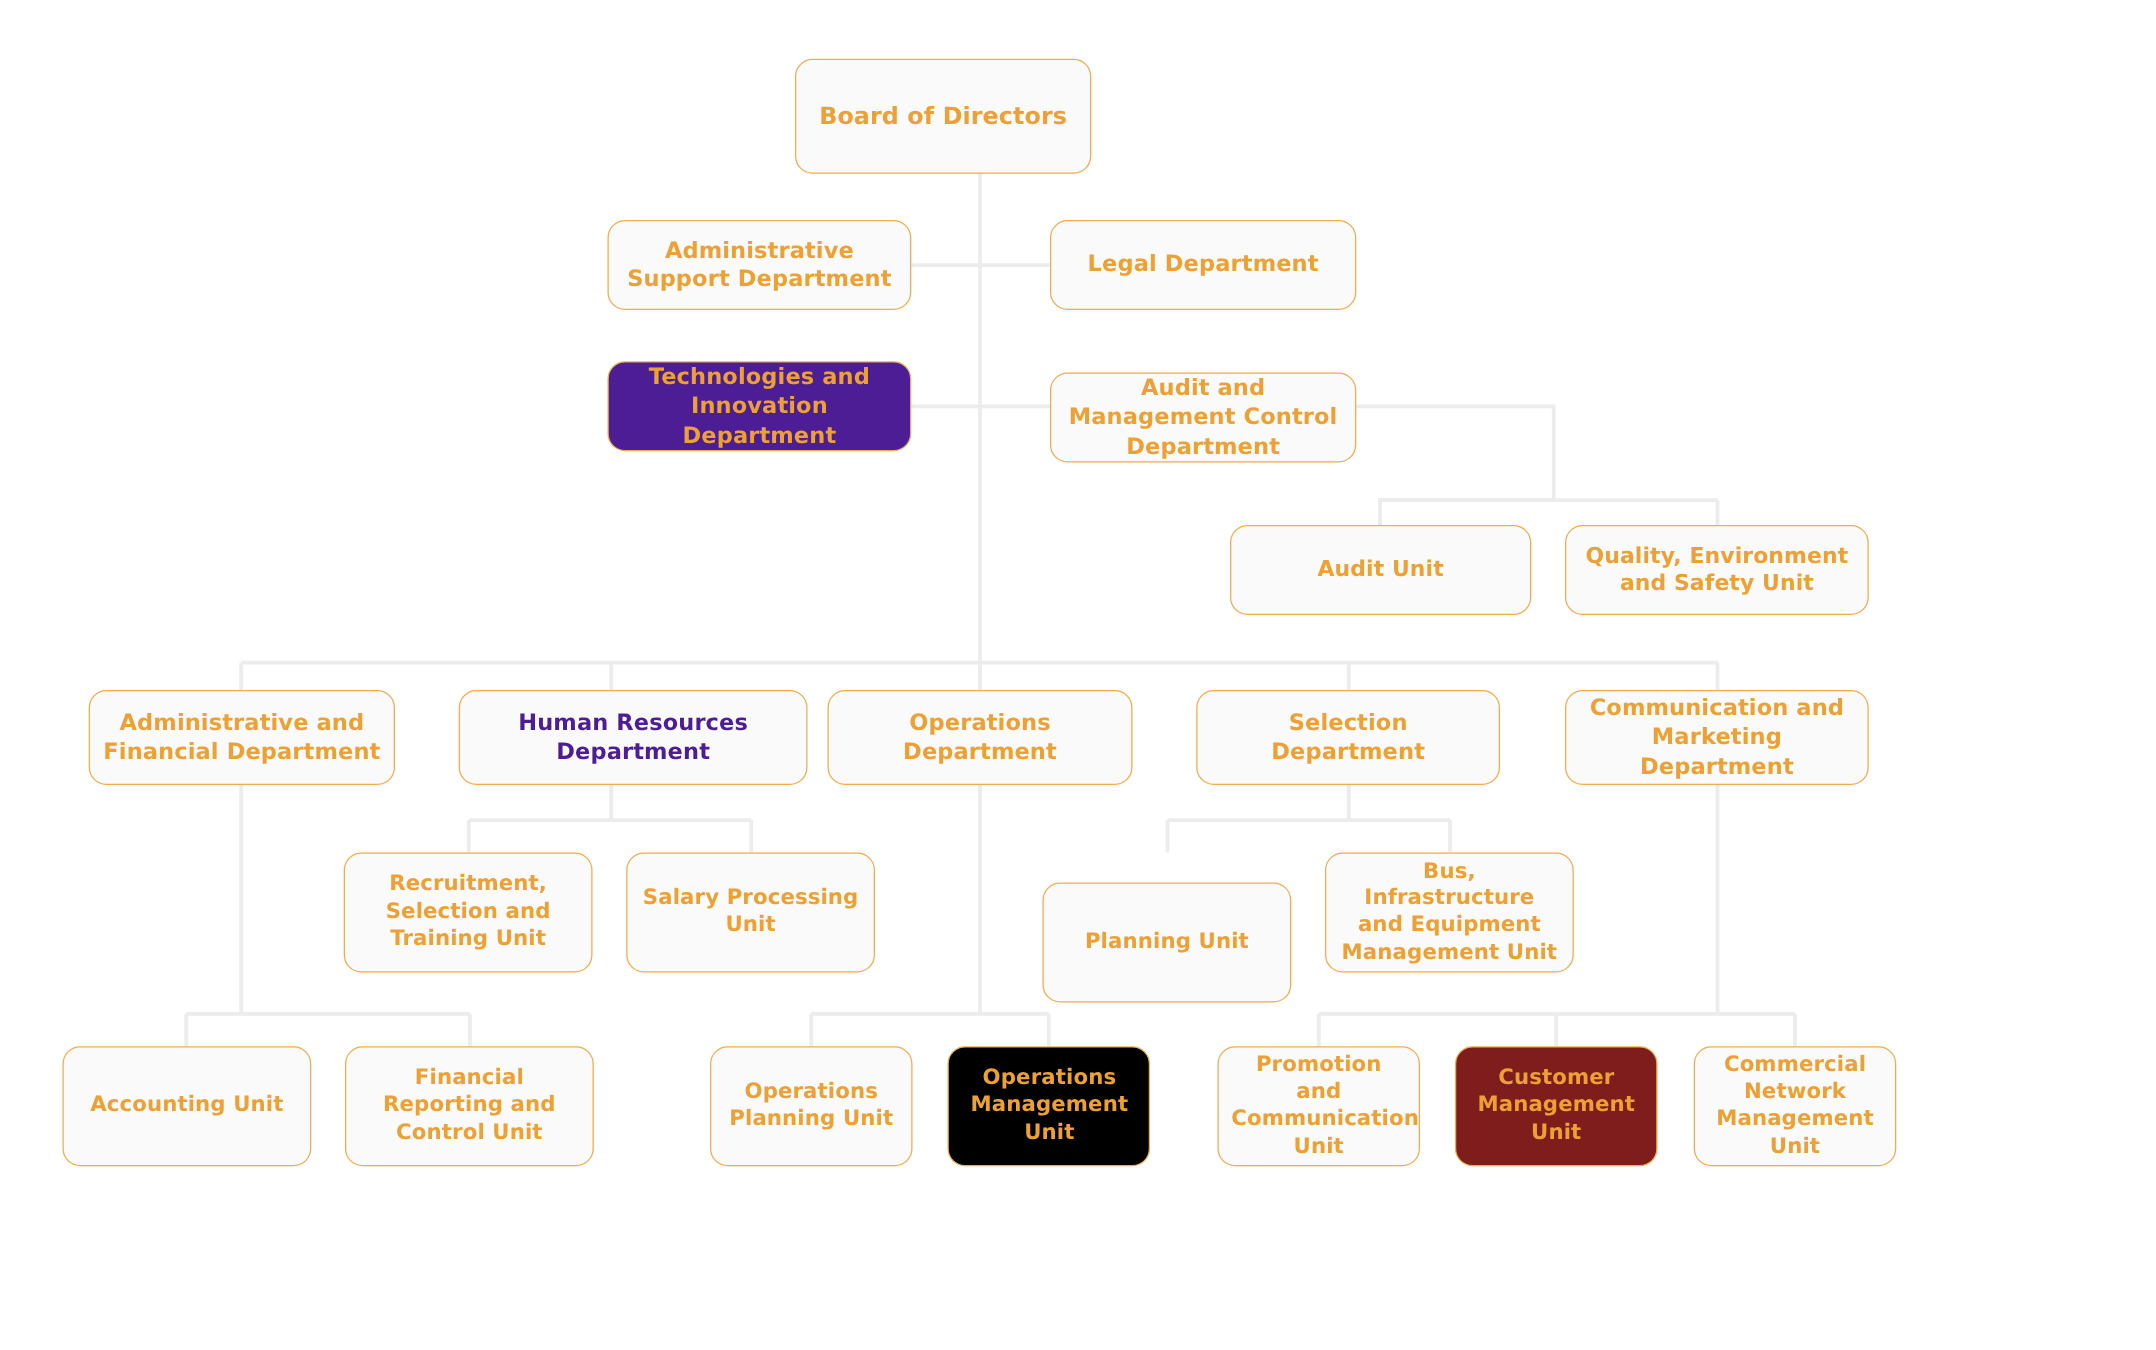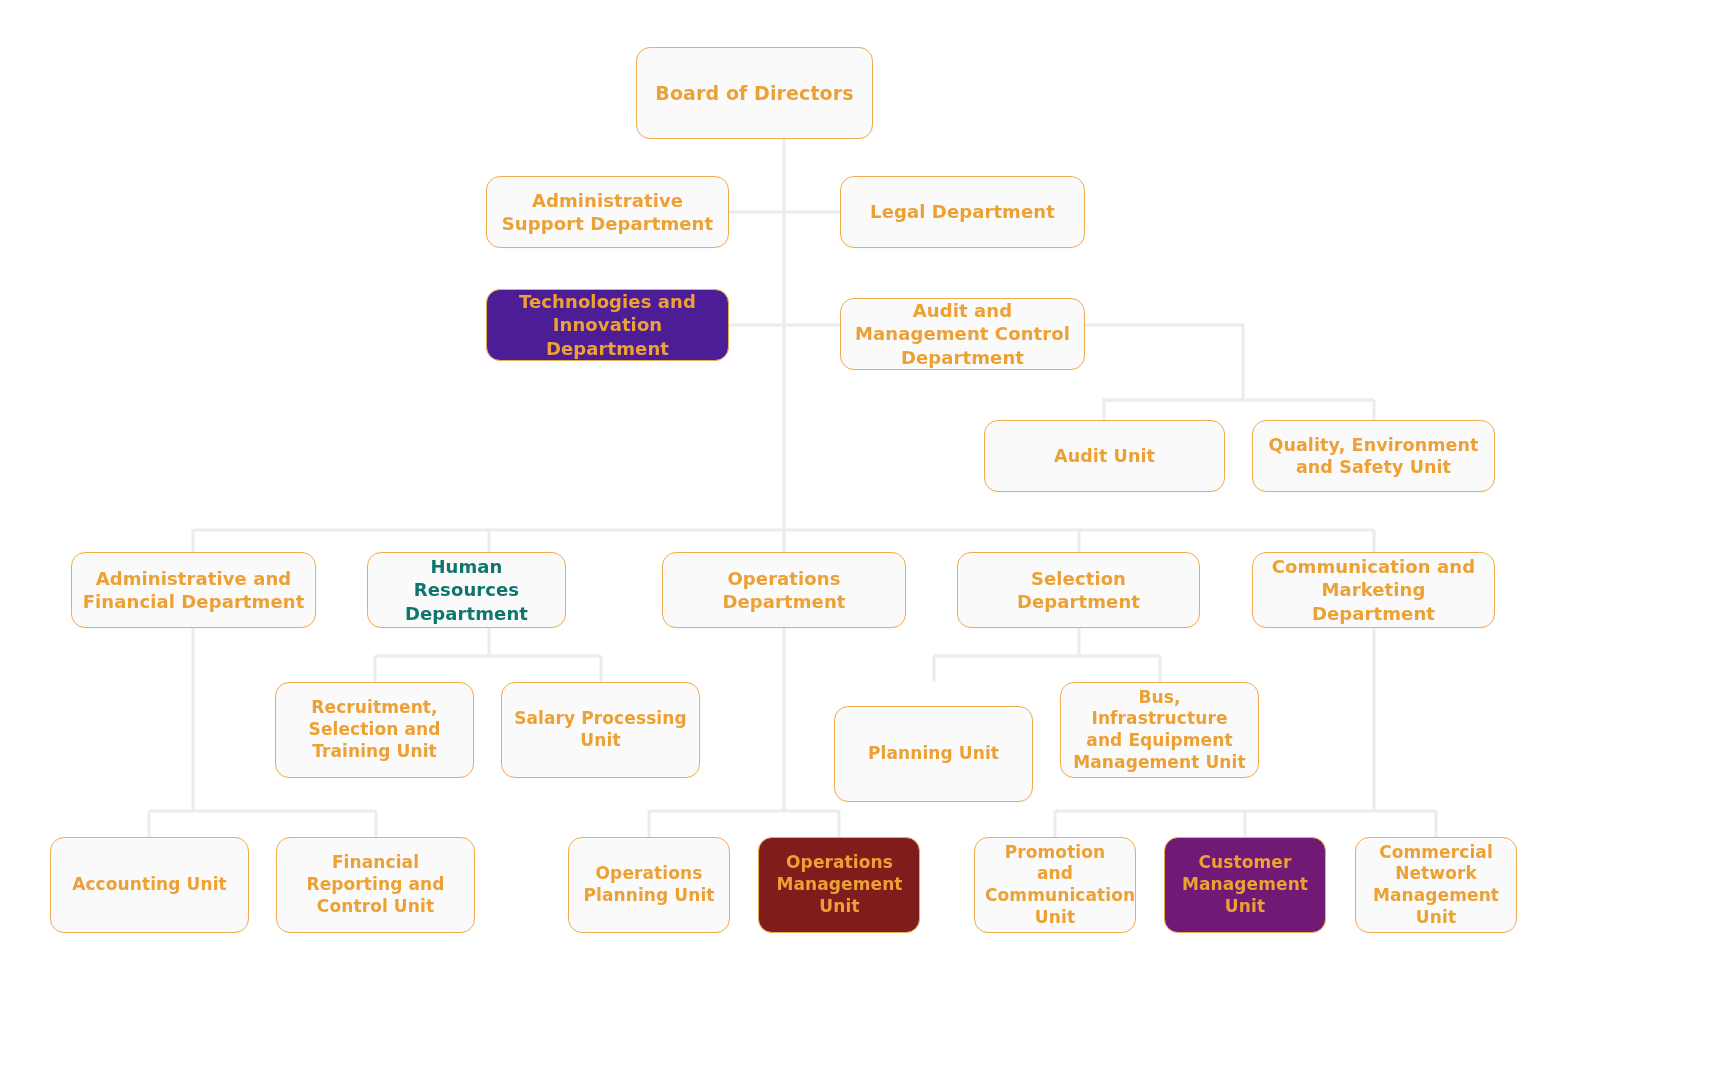--- a/index.html
+++ b/index.html
@@ -87,21 +87,21 @@
       </div>
       <div class="node sz-unit" style="left: 984px; top: 420px; width: 241px; height: 72px; background: rgb(250, 250, 250); border-color: rgb(240, 173, 78); color: rgb(237, 160, 51);">
         <span class="label">Audit Unit</span>
       </div>
       <div class="node sz-unit" style="left: 1252px; top: 420px; width: 243px; height: 72px; background: rgb(250, 250, 250); border-color: rgb(240, 173, 78); color: rgb(237, 160, 51);">
         <span class="label">Quality, Environment and Safety Unit</span>
       </div>
       <div class="node sz-dept" style="left: 71px; top: 552px; width: 245px; height: 76px; background: rgb(250, 250, 250); border-color: rgb(240, 173, 78); color: rgb(237, 160, 51);">
         <span class="label">Administrative and Financial Department</span>
       </div>
-      <div class="node sz-dept" style="left: 367px; top: 552px; width: 199px; height: 76px; background: rgb(250, 250, 250); border-color: rgb(240, 173, 78); color: #0f766e;">
+      <div class="node sz-dept" style="left: 367px; top: 552px; width: 279px; height: 76px; background: rgb(250, 250, 250); border-color: rgb(240, 173, 78); color: #4c1d95;">
         <span class="label">Human Resources Department</span>
       </div>
       <div class="node sz-dept" style="left: 662px; top: 552px; width: 244px; height: 76px; background: rgb(250, 250, 250); border-color: rgb(240, 173, 78); color: rgb(237, 160, 51);">
         <span class="label">Operations Department</span>
       </div>
       <div class="node sz-dept" style="left: 957px; top: 552px; width: 243px; height: 76px; background: rgb(250, 250, 250); border-color: rgb(240, 173, 78); color: rgb(237, 160, 51);">
         <span class="label">Selection Department</span>
       </div>
       <div class="node sz-dept" style="left: 1252px; top: 552px; width: 243px; height: 76px; background: rgb(250, 250, 250); border-color: rgb(240, 173, 78); color: rgb(237, 160, 51);">
         <span class="label">Communication and Marketing Department</span>
@@ -120,26 +120,26 @@
       </div>
       <div class="node sz-small" style="left: 50px; top: 837px; width: 199px; height: 96px; background: rgb(250, 250, 250); border-color: rgb(240, 173, 78); color: rgb(237, 160, 51);">
         <span class="label">Accounting Unit</span>
       </div>
       <div class="node sz-small" style="left: 276px; top: 837px; width: 199px; height: 96px; background: rgb(250, 250, 250); border-color: rgb(240, 173, 78); color: rgb(237, 160, 51);">
         <span class="label">Financial Reporting and Control Unit</span>
       </div>
       <div class="node sz-small" style="left: 568px; top: 837px; width: 162px; height: 96px; background: rgb(250, 250, 250); border-color: rgb(240, 173, 78); color: rgb(237, 160, 51);">
         <span class="label">Operations Planning Unit</span>
       </div>
-      <div class="node sz-small" style="left: 758px; top: 837px; width: 162px; height: 96px; background: #7f1d1d; border-color: rgb(240, 173, 78); color: rgb(237, 160, 51); padding-left: 11px;">
+      <div class="node sz-small" style="left: 758px; top: 837px; width: 162px; height: 96px; background: #000000; border-color: rgb(240, 173, 78); color: rgb(237, 160, 51); padding-left: 11px;">
         <span class="label">Operations Management Unit</span>
       </div>
       <div class="node sz-small" style="left: 974px; top: 837px; width: 162px; height: 96px; background: rgb(250, 250, 250); border-color: rgb(240, 173, 78); color: rgb(237, 160, 51);">
         <span class="label">Promotion and Communication Unit</span>
       </div>
-      <div class="node sz-small" style="left: 1164px; top: 837px; width: 162px; height: 96px; background: #701a75; border-color: rgb(240, 173, 78); color: rgb(237, 160, 51); text-align: center;">
+      <div class="node sz-small" style="left: 1164px; top: 837px; width: 162px; height: 96px; background: #7f1d1d; border-color: rgb(240, 173, 78); color: rgb(237, 160, 51); text-align: center;">
         <span class="label">Customer Management Unit</span>
       </div>
       <div class="node sz-small" style="left: 1355px; top: 837px; width: 162px; height: 96px; background: rgb(250, 250, 250); border-color: rgb(240, 173, 78); color: rgb(237, 160, 51);">
         <span class="label">Commercial Network Management Unit</span>
       </div>
     </div>
 </div>
 
 </body></html>

